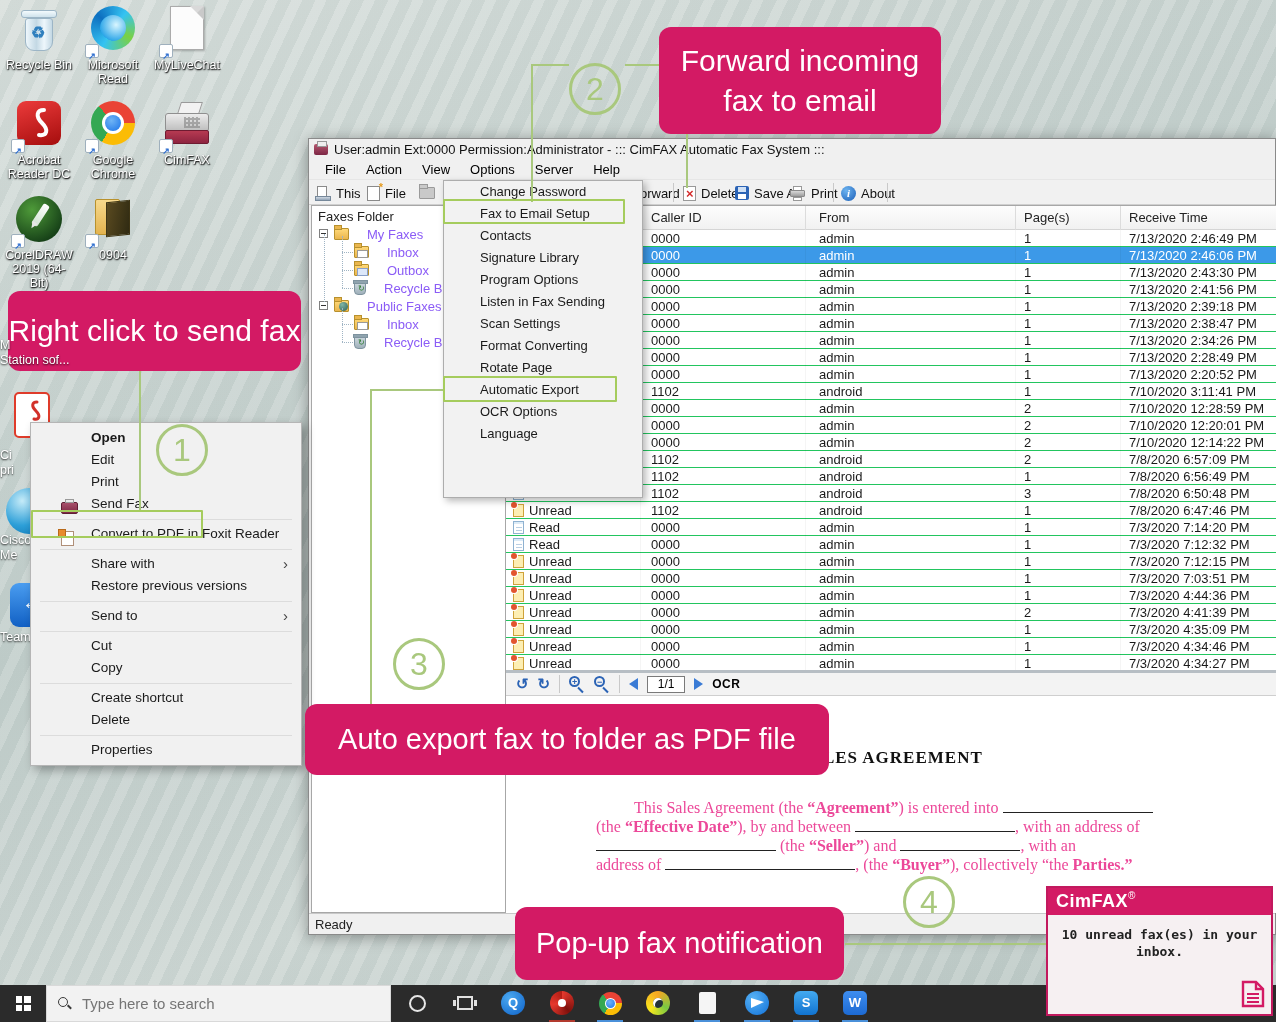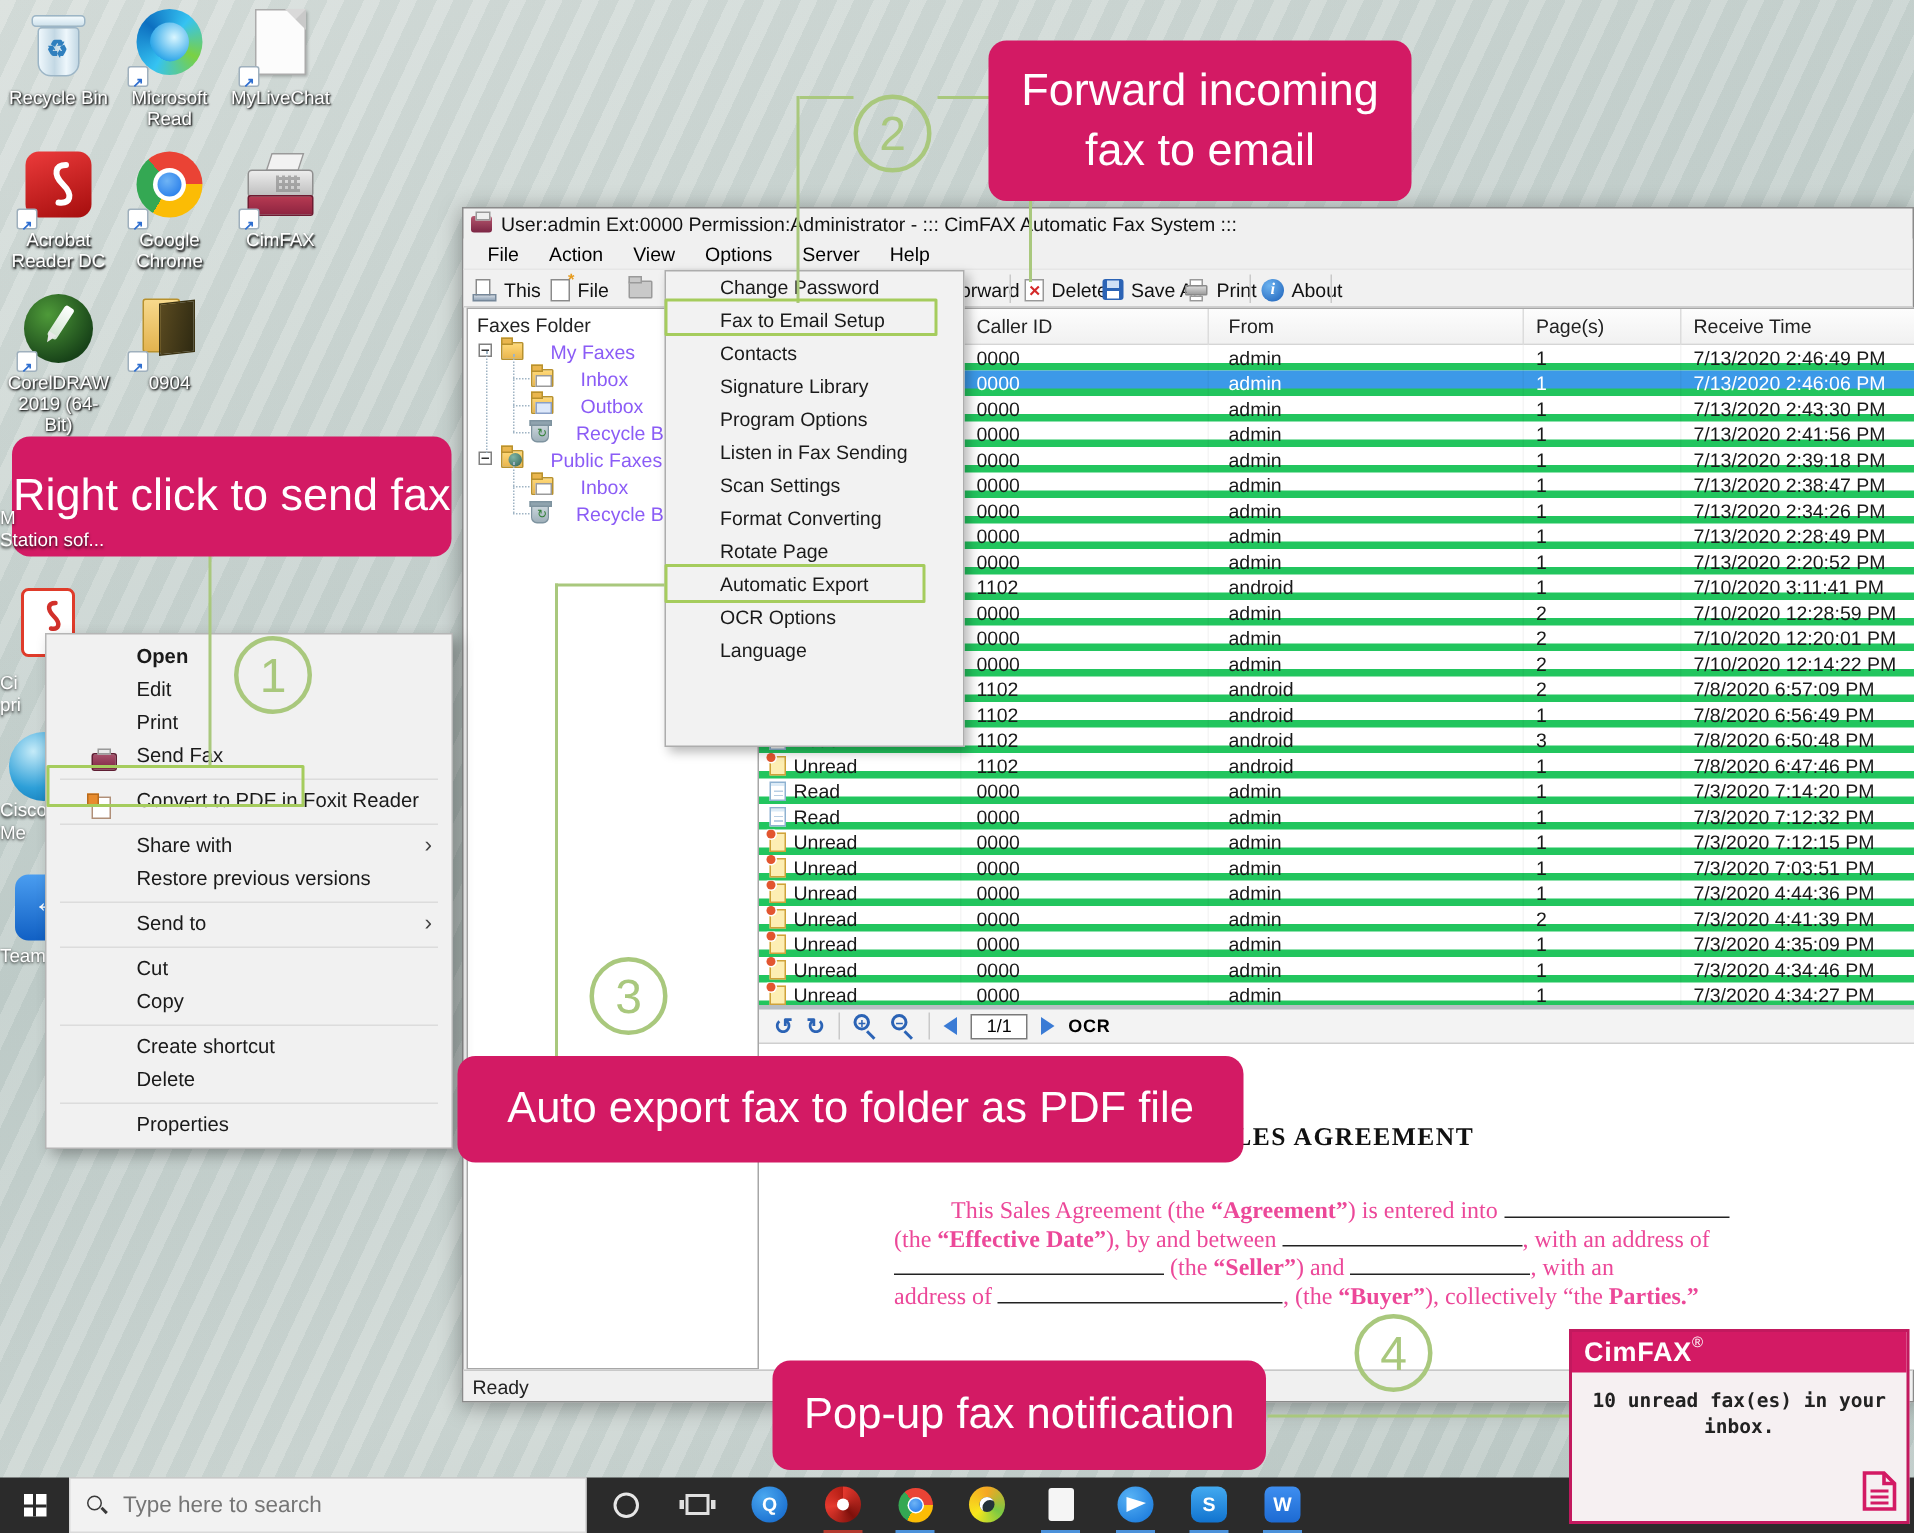--- a/index.html
+++ b/index.html
@@ -97,21 +97,21 @@
 .ic-bin-tree::before{content:"";position:absolute;left:-2px;top:-3px;width:13px;height:2px;background:#8fa3ae;border:1px solid #7e939f}
 .ic-bin-tree::after{content:"↻";position:absolute;left:3px;top:1px;font-size:8px;color:#2e7d32}
 
 #rregion{position:absolute;left:197px;top:66px;width:771px;height:708px;background:#fff;border:1px solid #a7a7a7;border-left:none}
 #thead{position:absolute;left:0;top:0;width:100%;height:24px;background:linear-gradient(#fdfdfd,#f1f1f1);border-bottom:1px solid #d5d5d5}
 .hc{position:absolute;top:0;height:24px;line-height:24px;font-size:13px;color:#222;border-right:1px solid #dcdcdc;overflow:hidden}
 #tbody{position:absolute;left:0;top:24px;width:100%;height:440px;overflow:hidden}
 .trow{position:absolute;left:0;width:100%;height:17px}
 .trow.sel{background:#3c99e8;color:#fff}
 .tc{position:absolute;top:0;height:17px;line-height:17px;font-size:13px;color:inherit;overflow:hidden;white-space:nowrap;display:flex;align-items:center;gap:5px;border-right:1px solid rgba(0,0,0,0.04)}
-.trow{color:#1a1a1a;border-bottom:5px solid #22c55e;cursor:pointer}
+.trow{color:#1a1a1a;border-bottom:1px solid #22c55e;cursor:pointer}
 .c0{left:0;width:135px;padding-left:7px}
 .c1{left:135px;width:165px;padding-left:10px}
 .c2{left:300px;width:210px;padding-left:13px}
 .c3{left:510px;width:105px;padding-left:8px}
 .c4{left:615px;width:156px;padding-left:8px}
 .ic-read{width:11px;height:13px;background:#fff;border:1px solid #8fb2d1;box-shadow:inset 0 2px 0 #dcebf7}
 .ic-read::after{content:"";position:absolute;left:2px;top:5px;width:6px;height:5px;background:repeating-linear-gradient(#b9cfe4 0 1px,rgba(0,0,0,0) 1px 3px)}
 .ic-unread{width:11px;height:13px;background:#fdeeb3;border:1px solid #cfa23a}
 .ur-dot{position:absolute;left:-3px;top:-3px;width:6px;height:6px;background:#e2552f;border-radius:50%;box-shadow:0 0 0 1px #fff}
 

